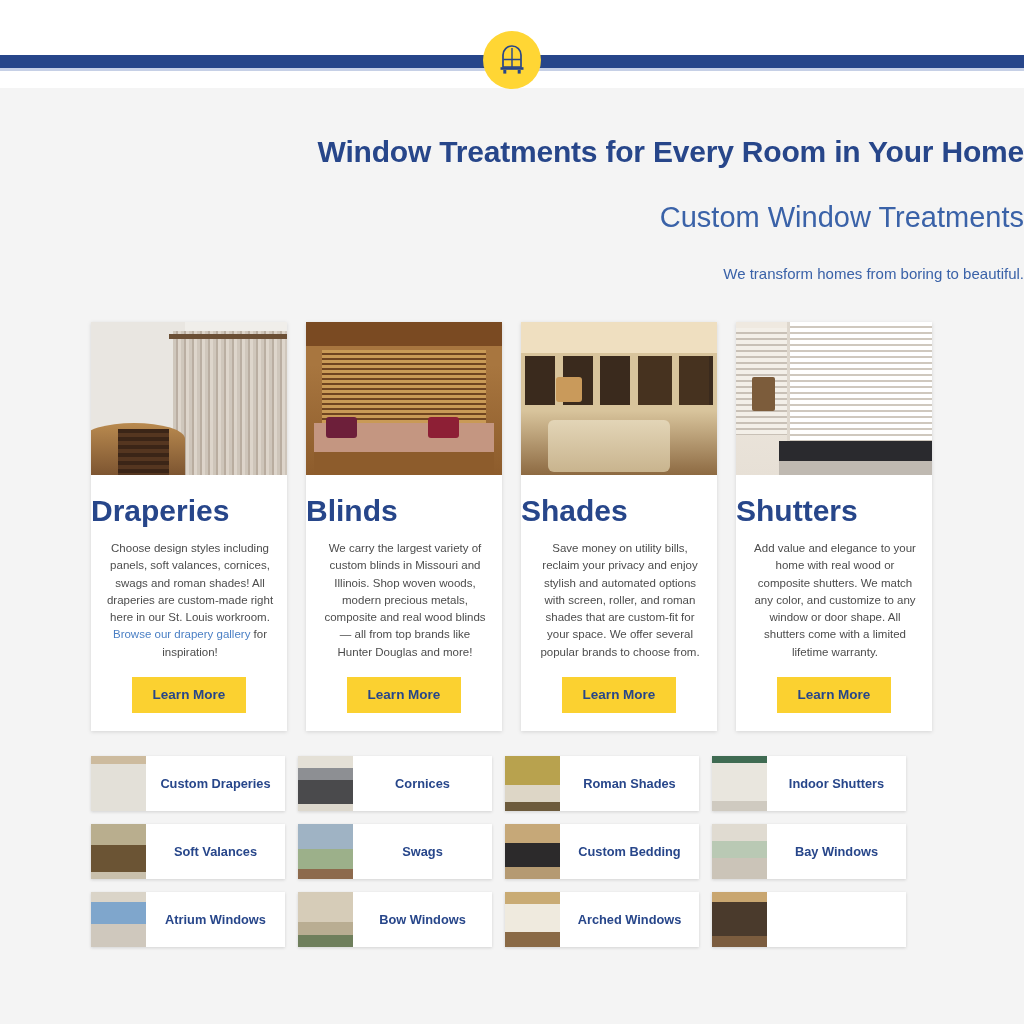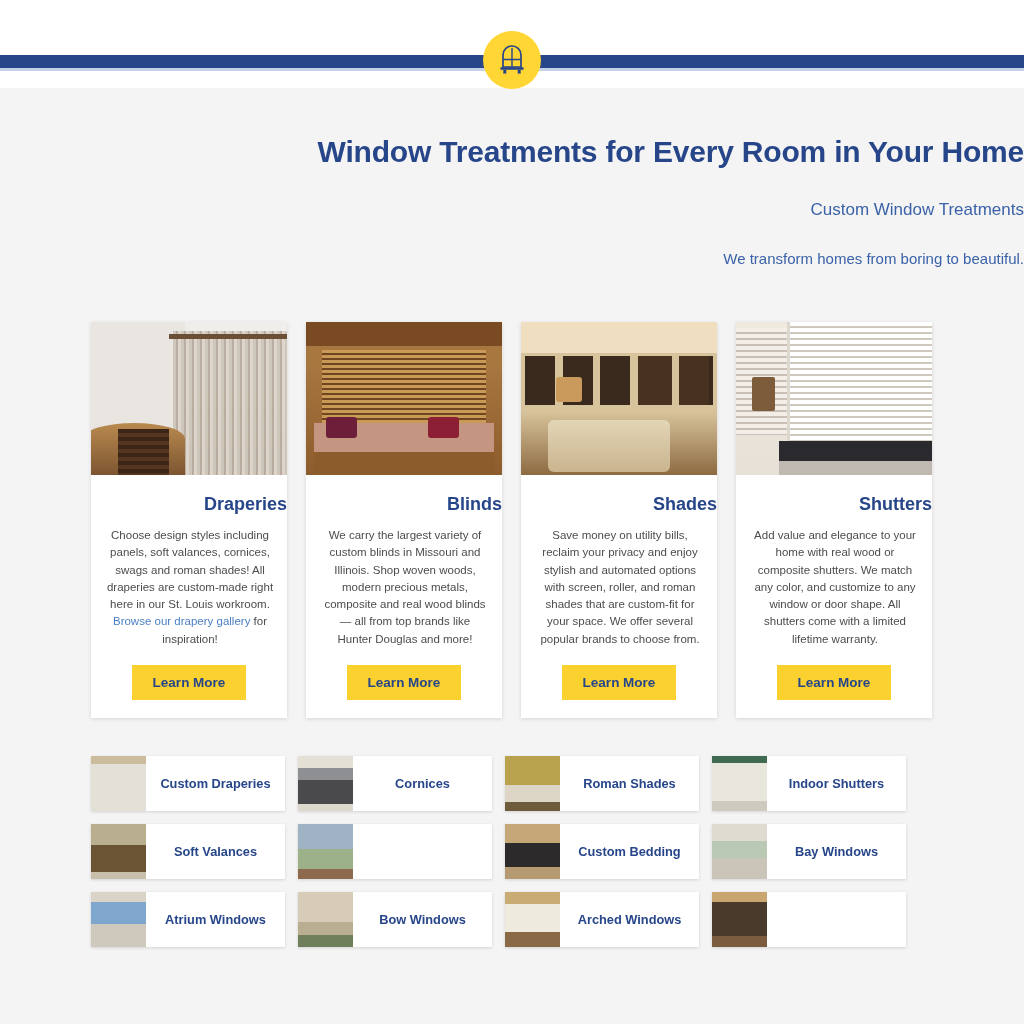--- a/index.html
+++ b/index.html
@@ -51,21 +51,21 @@
   .hero h1 {
     margin: 0;
     font-size: 30px;
     font-weight: 700;
     color: #27468a;
     letter-spacing: -0.2px;
     line-height: 1.2;
   }
   .hero h2 {
     margin: 30px 0 0 0;
-    font-size: 17px;
+    font-size: 29px;
     font-weight: 400;
     color: #3a62a8;
     line-height: 1.2;
   }
   .hero p.tagline {
     margin: 30px 0 0 0;
     font-size: 15px;
     font-weight: 400;
     color: #3a62a8;
   }
@@ -90,22 +90,22 @@
   }
   .card-photo {
     width: 100%;
     height: 153px;
     position: relative;
     overflow: hidden;
     background: #9a8f82;
   }
   .card h3 {
     margin: 19px 0 0 0;
-    text-align: right;
-    font-size: 18px;
+    text-align: left;
+    font-size: 30px;
     font-weight: 700;
     color: #27468a;
   }
   .card p.desc {
     margin: 12px 13px 0 15px;
     text-align: center;
     font-size: 11.5px;
     line-height: 17.3px;
     color: #4c4c4c;
   }
@@ -378,20 +378,21 @@
     <div class="tile">
       <div class="tile-thumb t-indoor"></div>
       <div class="tile-label">Indoor Shutters</div>
     </div>
     <div class="tile">
       <div class="tile-thumb t-valance"></div>
       <div class="tile-label">Soft Valances</div>
     </div>
     <div class="tile">
       <div class="tile-thumb t-swags"></div>
+      <div class="tile-label">Swags</div>
     </div>
     <div class="tile">
       <div class="tile-thumb t-bedding"></div>
       <div class="tile-label">Custom Bedding</div>
     </div>
     <div class="tile">
       <div class="tile-thumb t-bay"></div>
       <div class="tile-label">Bay Windows</div>
     </div>
     <div class="tile">

